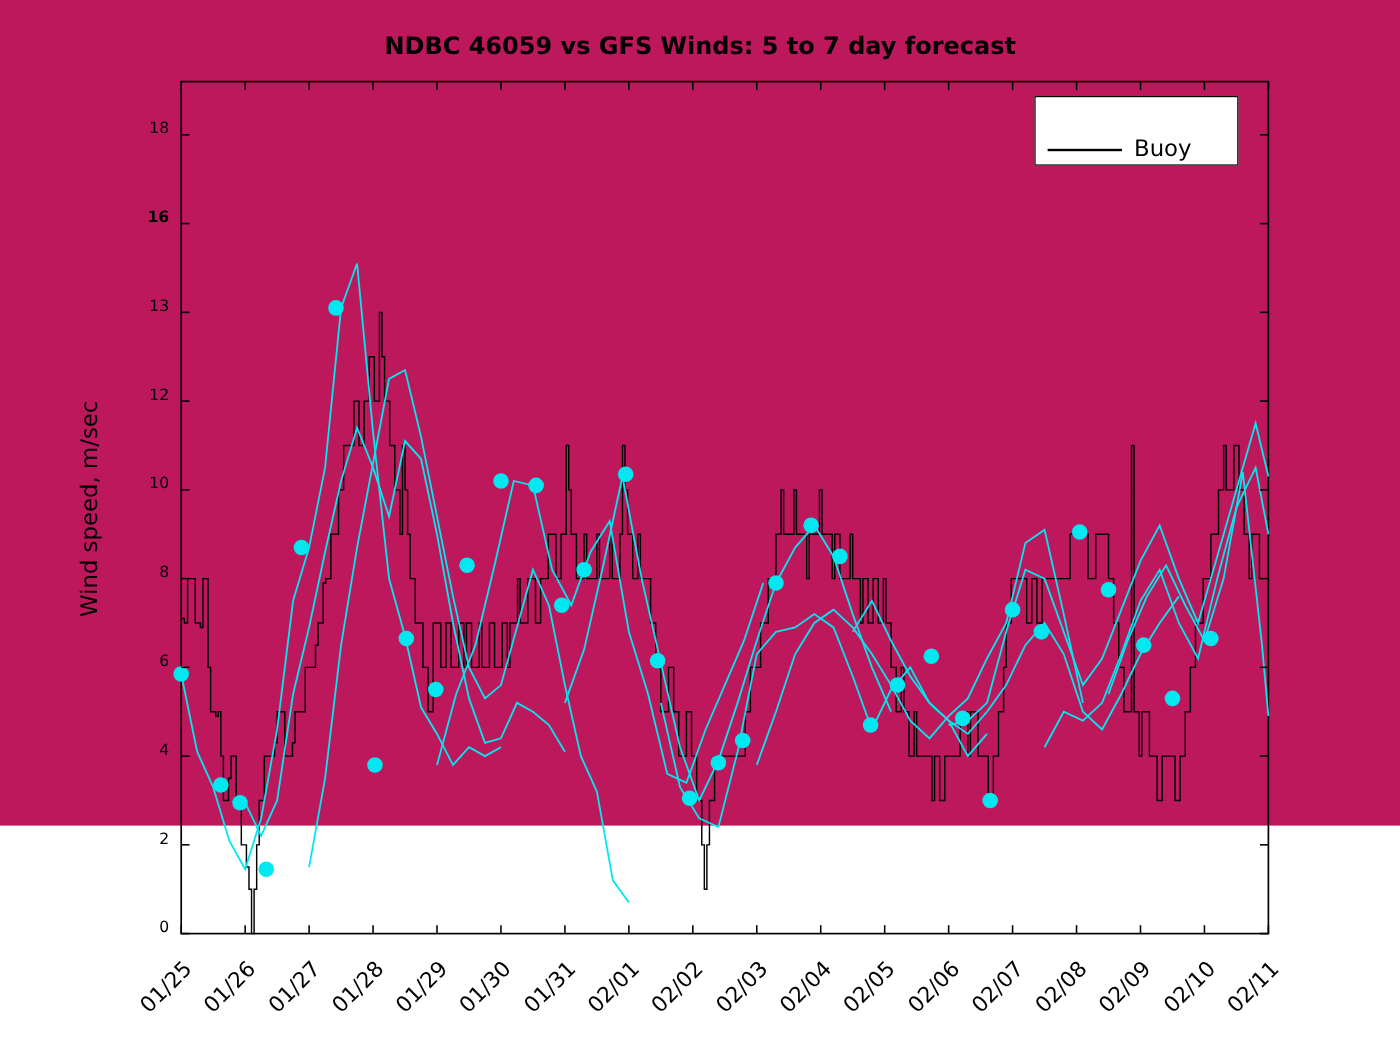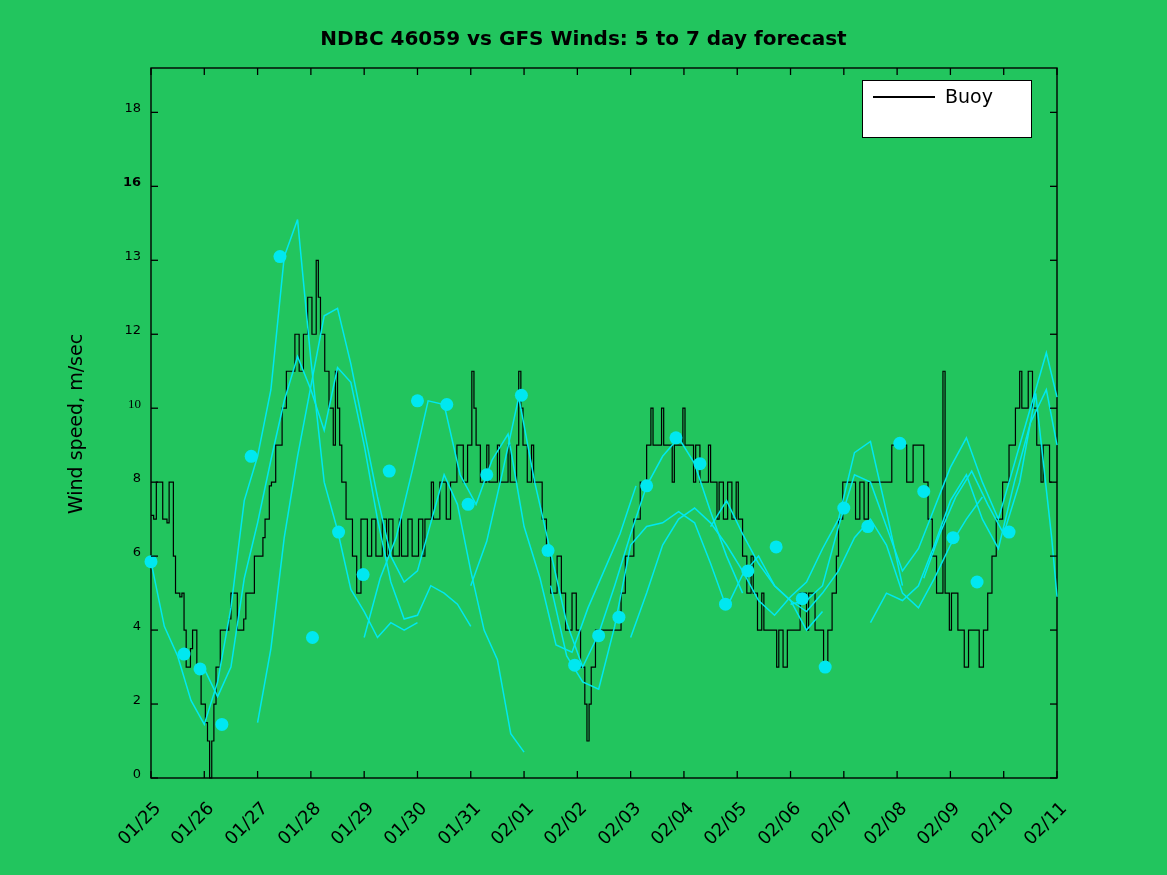--- a/index.html
+++ b/index.html
@@ -9,22 +9,22 @@
   }
   body {
     width: 1167px;
     height: 875px;
     font-family: "DejaVu Sans", "Liberation Sans", sans-serif;
     overflow: hidden;
   }
   #figure {
     position: relative;
     width: 1167px;
-    height: 875px;
-    background: #22c55e;
+    height: 688px;
+    background: #be185d;
   }
   #chart-title {
     position: absolute;
     left: 0;
     top: 26px;
     width: 1167px;
     text-align: center;
     font-size: 20px;
     font-weight: bold;
     color: #000000;
@@ -72,20 +72,21 @@
     height: 58px;
     border: 1.4px solid #000000;
     background: #ffffff;
     box-sizing: border-box;
   }
   .legend-row {
     position: absolute;
     left: 0;
     width: 100%;
     height: 25px;
+    margin-top: 28px;
   }
   .legend-swatch {
     position: absolute;
     left: 10px;
     top: 12px;
     width: 62px;
     height: 0;
     border-top-width: 2px;
     border-top-style: solid;
   }
@@ -221,21 +222,21 @@
         <line x1="1057" y1="68" x2="1057" y2="75" stroke="#000000" stroke-width="1.3"></line>
       </g>
   </svg>
 
   <div id="ytick-labels">
       <div class="ytick-label" style="left: 101px; top: 766px;">0</div>
       <div class="ytick-label" style="left: 101px; top: 692.042px;">2</div>
       <div class="ytick-label" style="left: 101px; top: 618.083px;">4</div>
       <div class="ytick-label" style="left: 101px; top: 544.125px;">6</div>
       <div class="ytick-label" style="left: 101px; top: 470.167px;">8</div>
-      <div class="ytick-label" style="left: 101px; top: 396.208px; font-family: Liberation Serif, serif;">10</div>
+      <div class="ytick-label" style="left: 101px; top: 396.208px;">10</div>
       <div class="ytick-label" style="left: 101px; top: 322.25px;">12</div>
       <div class="ytick-label" style="left: 101px; top: 248.292px;">13</div>
       <div class="ytick-label" style="left: 101px; top: 174.333px; font-weight: bold;">16</div>
       <div class="ytick-label" style="left: 101px; top: 100.375px;">18</div>
     </div>
   <div id="xtick-labels">
       <div class="xtick-label" style="left: 95px; top: 794px; width: 62px;">01/25</div>
       <div class="xtick-label" style="left: 148.294px; top: 794px; width: 62px;">01/26</div>
       <div class="xtick-label" style="left: 201.588px; top: 794px; width: 62px;">01/27</div>
       <div class="xtick-label" style="left: 254.882px; top: 794px; width: 62px;">01/28</div>

